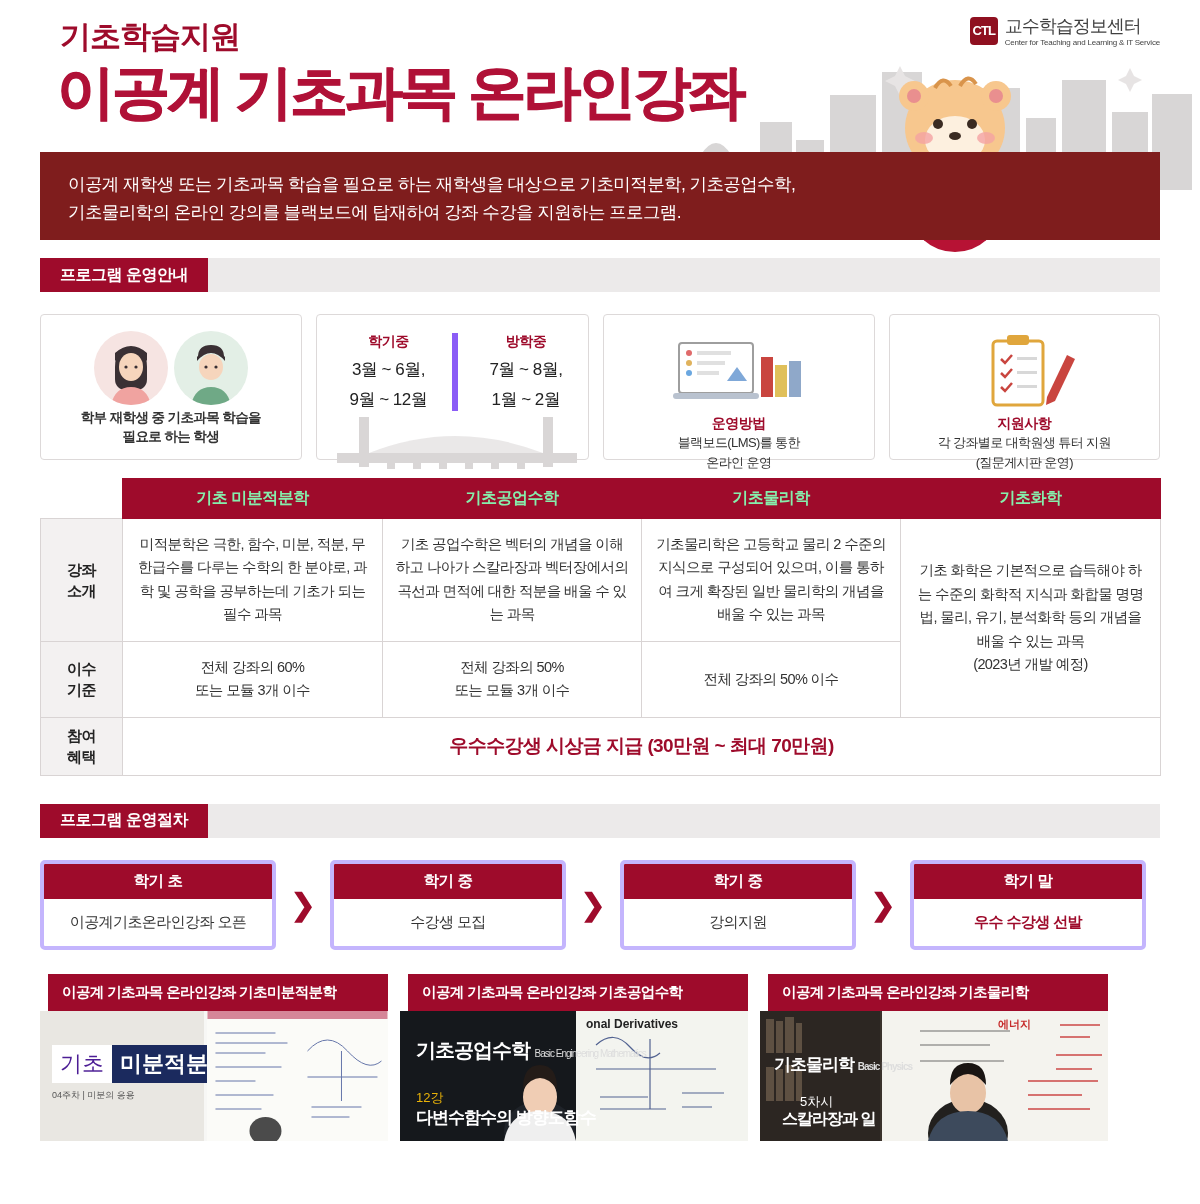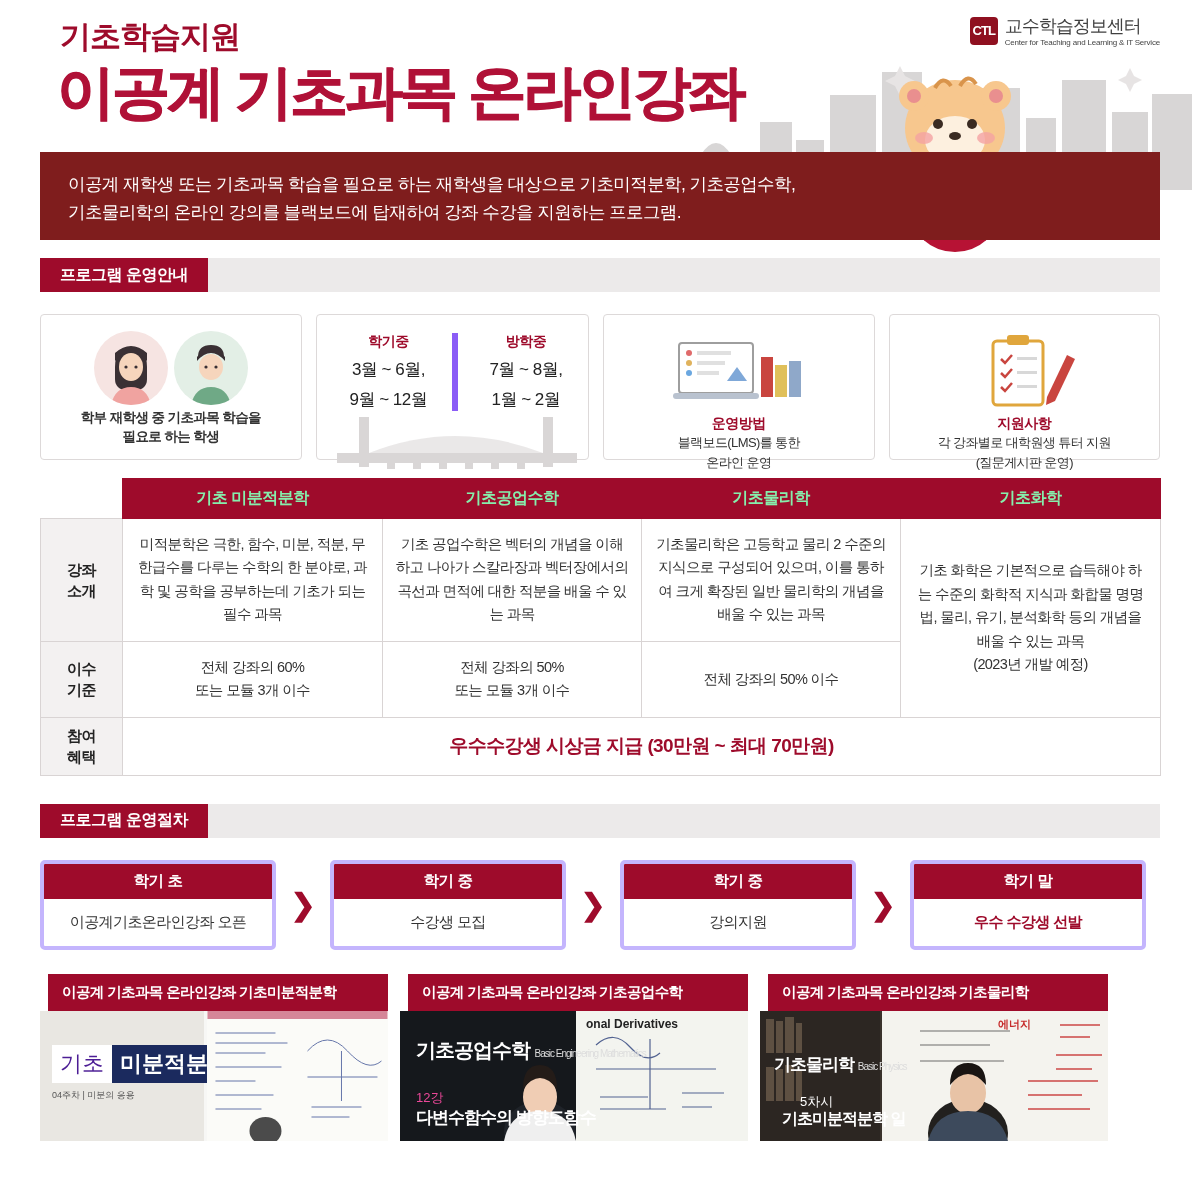--- a/index.html
+++ b/index.html
@@ -152,21 +152,21 @@
     position:absolute; left:12px; top:34px; display:flex; align-items:center;
   }
   .t-badge .w { background:#fff; color:#4c1d95; font-weight:normal; font-size:22px; padding:4px 8px; }
   .t-badge .d { background:#1b2a5e; color:#fff; font-weight:bold; font-size:22px; padding:4px 8px; }
   .t-sub { position:absolute; left:12px; top:78px; font-size:9px; color:#555; }
 
   .wh-board { position:absolute; right:0; top:0; width:52%; height:100%; background:#fbfbf8; }
 
   .b-title { position:absolute; left:16px; top:26px; color:#fff; font-weight:bold; font-size:20px; letter-spacing:-1px;}
   .b-title small { font-size:10px; font-weight:normal; color:#ddd; }
-  .b-line2 { position:absolute; left:16px; top:78px; color:#ec4899; font-size:13px; }
+  .b-line2 { position:absolute; left:16px; top:78px; color:#eab308; font-size:13px; }
   .b-line3 { position:absolute; left:16px; top:95px; color:#fff; font-weight:bold; font-size:17px; letter-spacing:-1px;}
   .c-title { position:absolute; left:14px; top:42px; color:#fff; font-weight:bold; font-size:17px; letter-spacing:-1px; }
   .c-line2 { position:absolute; left:40px; top:82px; color:#fff; font-size:13px; text-align:center;}
   .c-line3 { position:absolute; left:22px; top:98px; color:#fff; font-weight:bold; font-size:16px; letter-spacing:-1px;}
 </style>
 </head>
 <body>
 
 <div class="page">
 
@@ -488,22 +488,22 @@
           <g stroke="#333" stroke-width="1.1" fill="none" opacity=".7">
             <path d="M160 20 h90 M160 34 h70 M160 50 h84"></path>
           </g>
           <ellipse cx="208" cy="122" rx="40" ry="34" fill="#22201e"></ellipse>
           <ellipse cx="208" cy="82" rx="18" ry="21" fill="#e8c3a6"></ellipse>
           <path d="M190 74 q18 -22 36 0 q0 -22 -18 -22 q-18 0 -18 22z" fill="#1a1513"></path>
           <path d="M168 130 q8 -30 40 -30 q32 0 40 30z" fill="#3d4a5c"></path>
         </svg>
         <div class="c-title">
           <span>기초물리학</span>
-          <span style="font-size:10px;font-weight:normal;color:#ddd;text-align:center;">Basic Physics</span>
+          <span style="font-size:10px;font-weight:bold;color:#ddd;text-align:center;">Basic Physics</span>
         </div>
         <div class="c-line2">5차시</div>
-        <div class="c-line3">기초미분적분학 일</div>
+        <div class="c-line3">스칼라장과 일</div>
         <div style="position:absolute;left:238px;top:6px;color:#c62b2b;font-size:11px;font-weight:bold;">에너지</div>
       </div>
     </div>
 
   </div>
 </div>
 
 </body></html>

